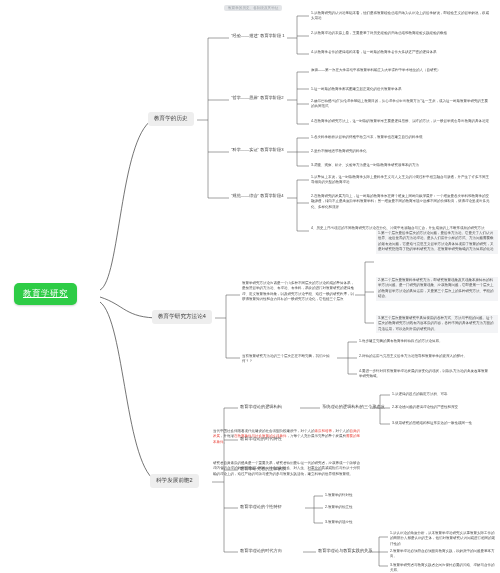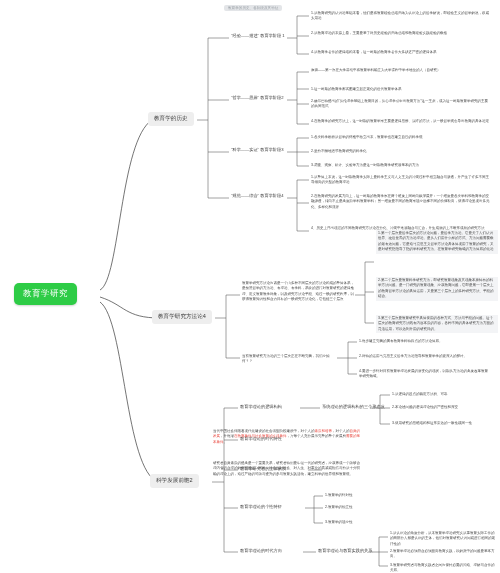--- a/index.html
+++ b/index.html
@@ -144,21 +144,21 @@
 
       <path d="M303,552 L316,552"></path>
       <path d="M368,552 L379,552"></path>
       <path d="M379,537 L379,566"></path>
       <path d="M379,537 L388,537"></path>
       <path d="M379,552 L388,552"></path>
       <path d="M379,566 L388,566"></path>
     </g>
   </svg>
 
-  <div class="node root" style="left:14px; top:283px;">教育学研究</div>
+  <div class="node root" style="left:14px; top:283px;text-decoration:underline;">教育学研究</div>
 
   <div class="node branch" style="left:148px; top:112px;">教育学的历史</div>
   <div class="node branch" style="left:152px; top:310px;">教育学研究方法论4</div>
   <div class="node branch" style="left:150px; top:474px;">科学发展前瞻2</div>
 
   <div class="node hl-title" style="left:224px; top:5px;">教育学的历史、各阶段及其特征</div>
 
   <div class="node sub" style="left:231px; top:33px;">"经验——描述" 教育学阶段 1</div>
   <div class="node sub" style="left:231px; top:95px;">"哲学——思辨" 教育学阶段2</div>
   <div class="node sub" style="left:231px; top:147px;">"科学——实证" 教育学阶段3</div>

